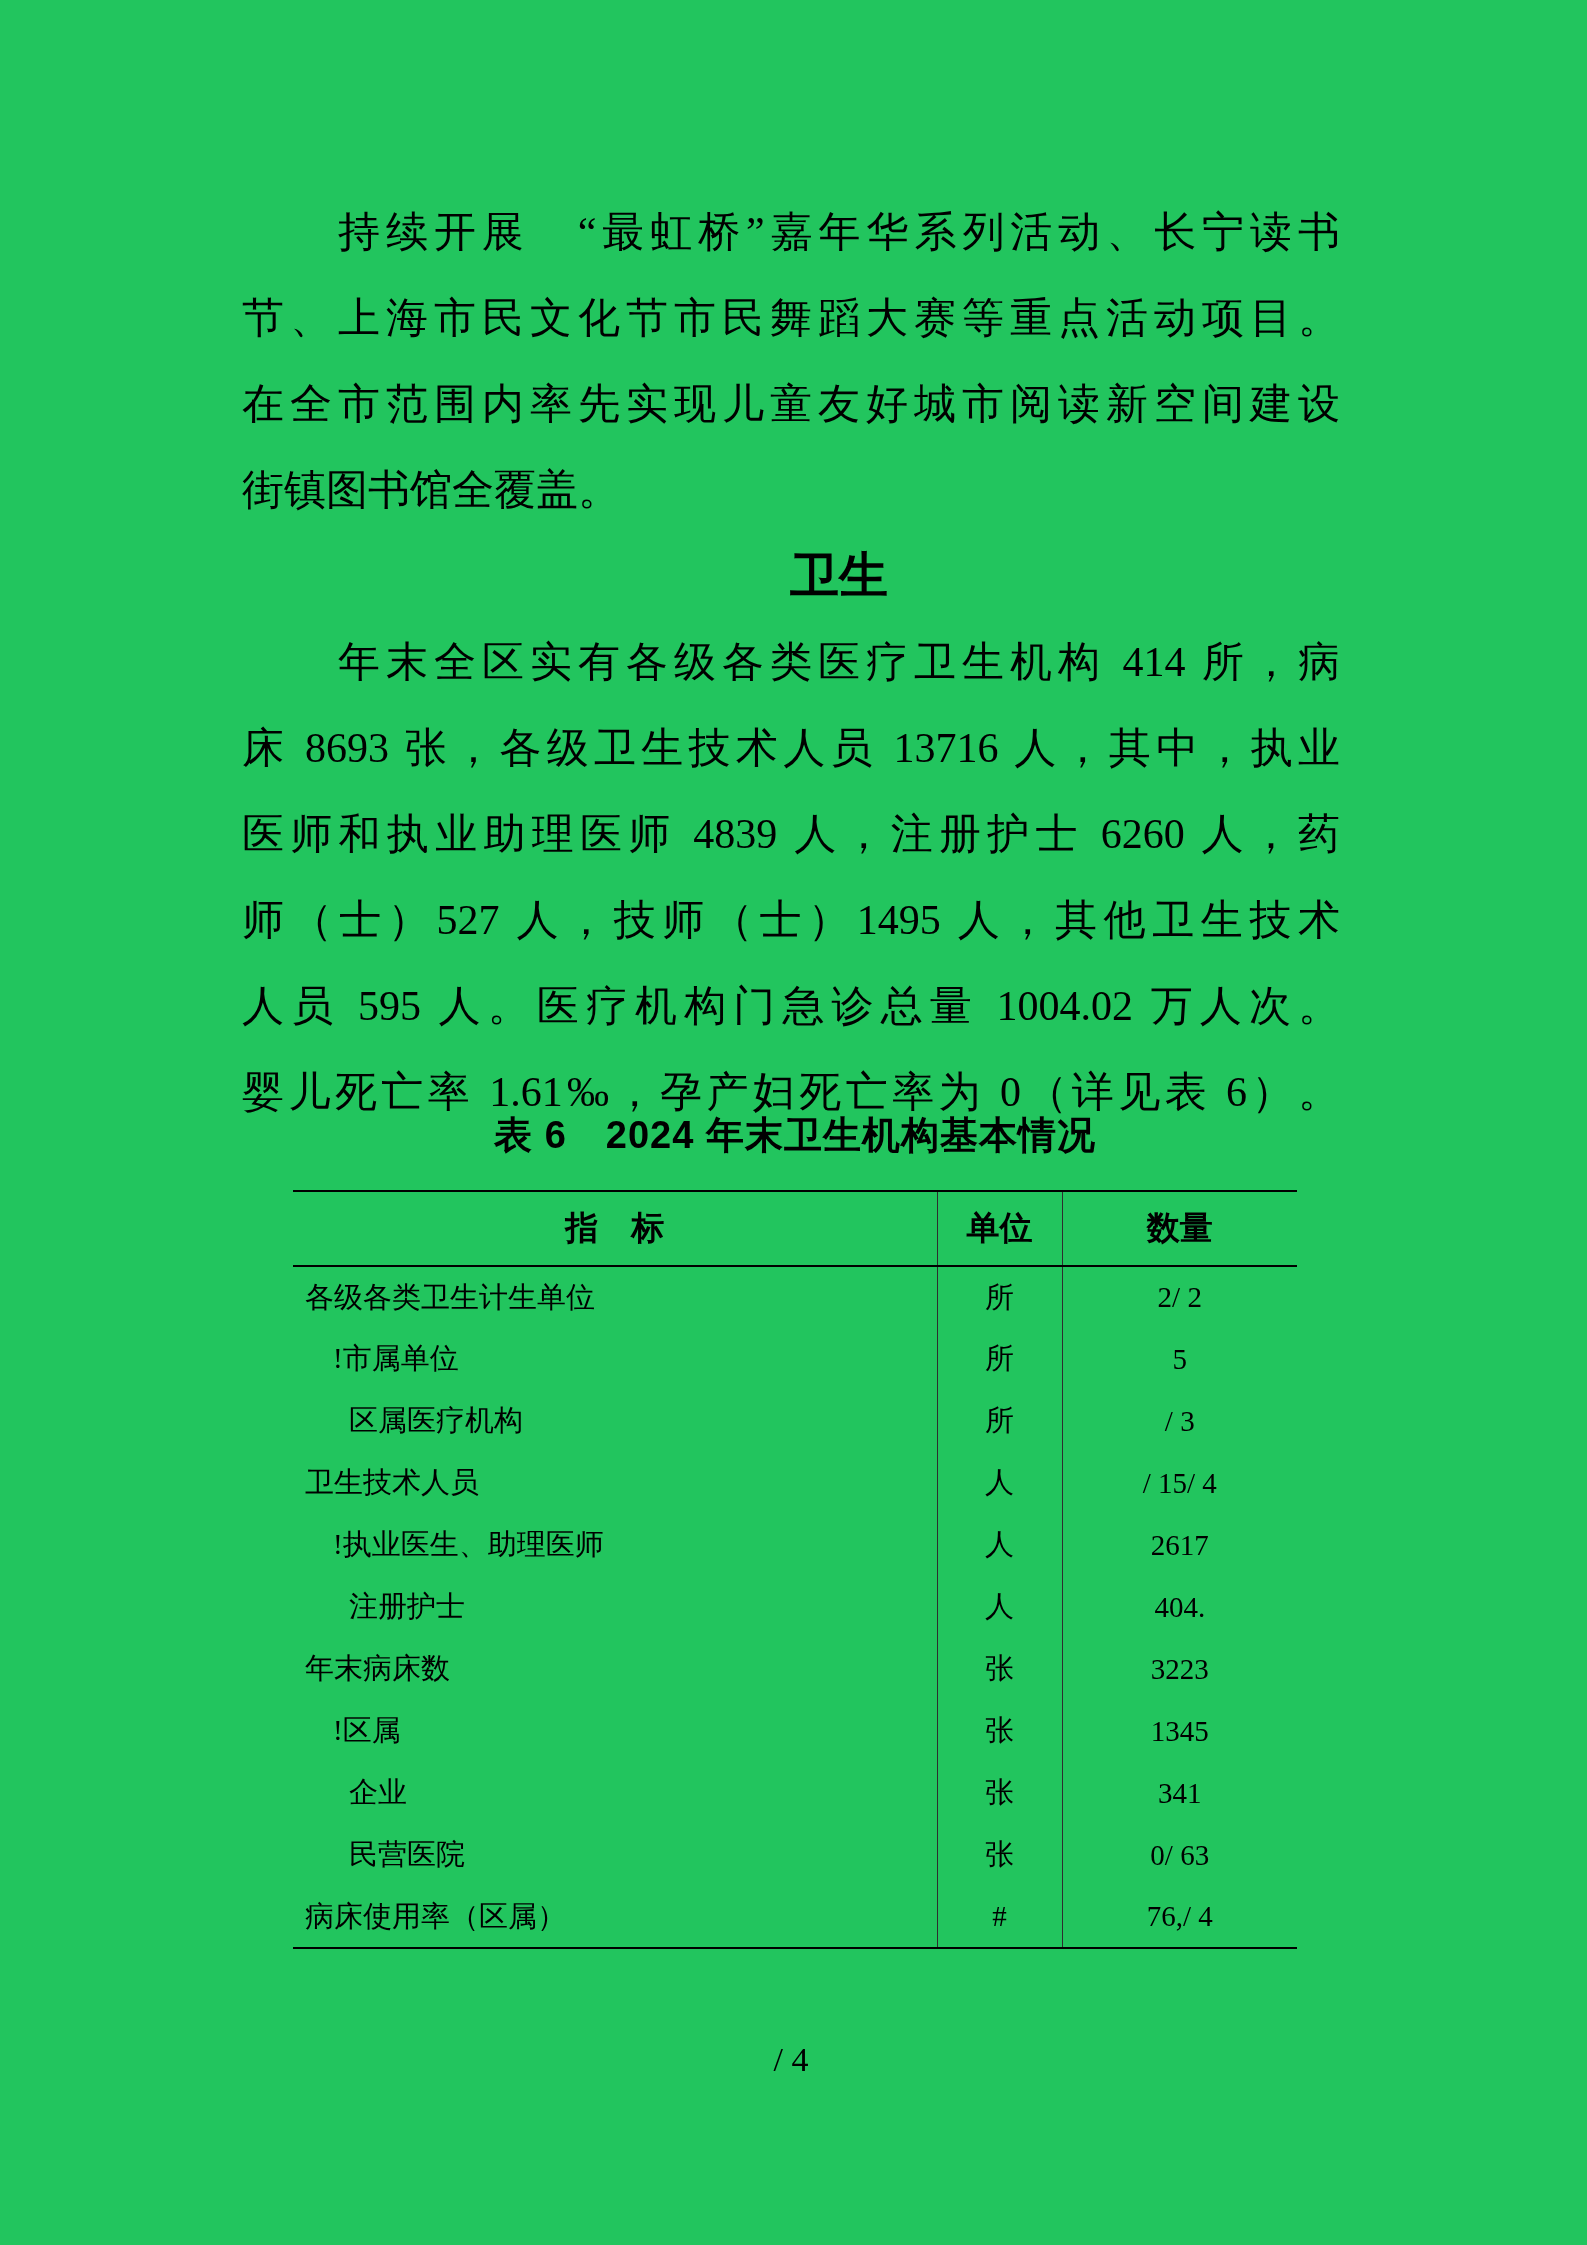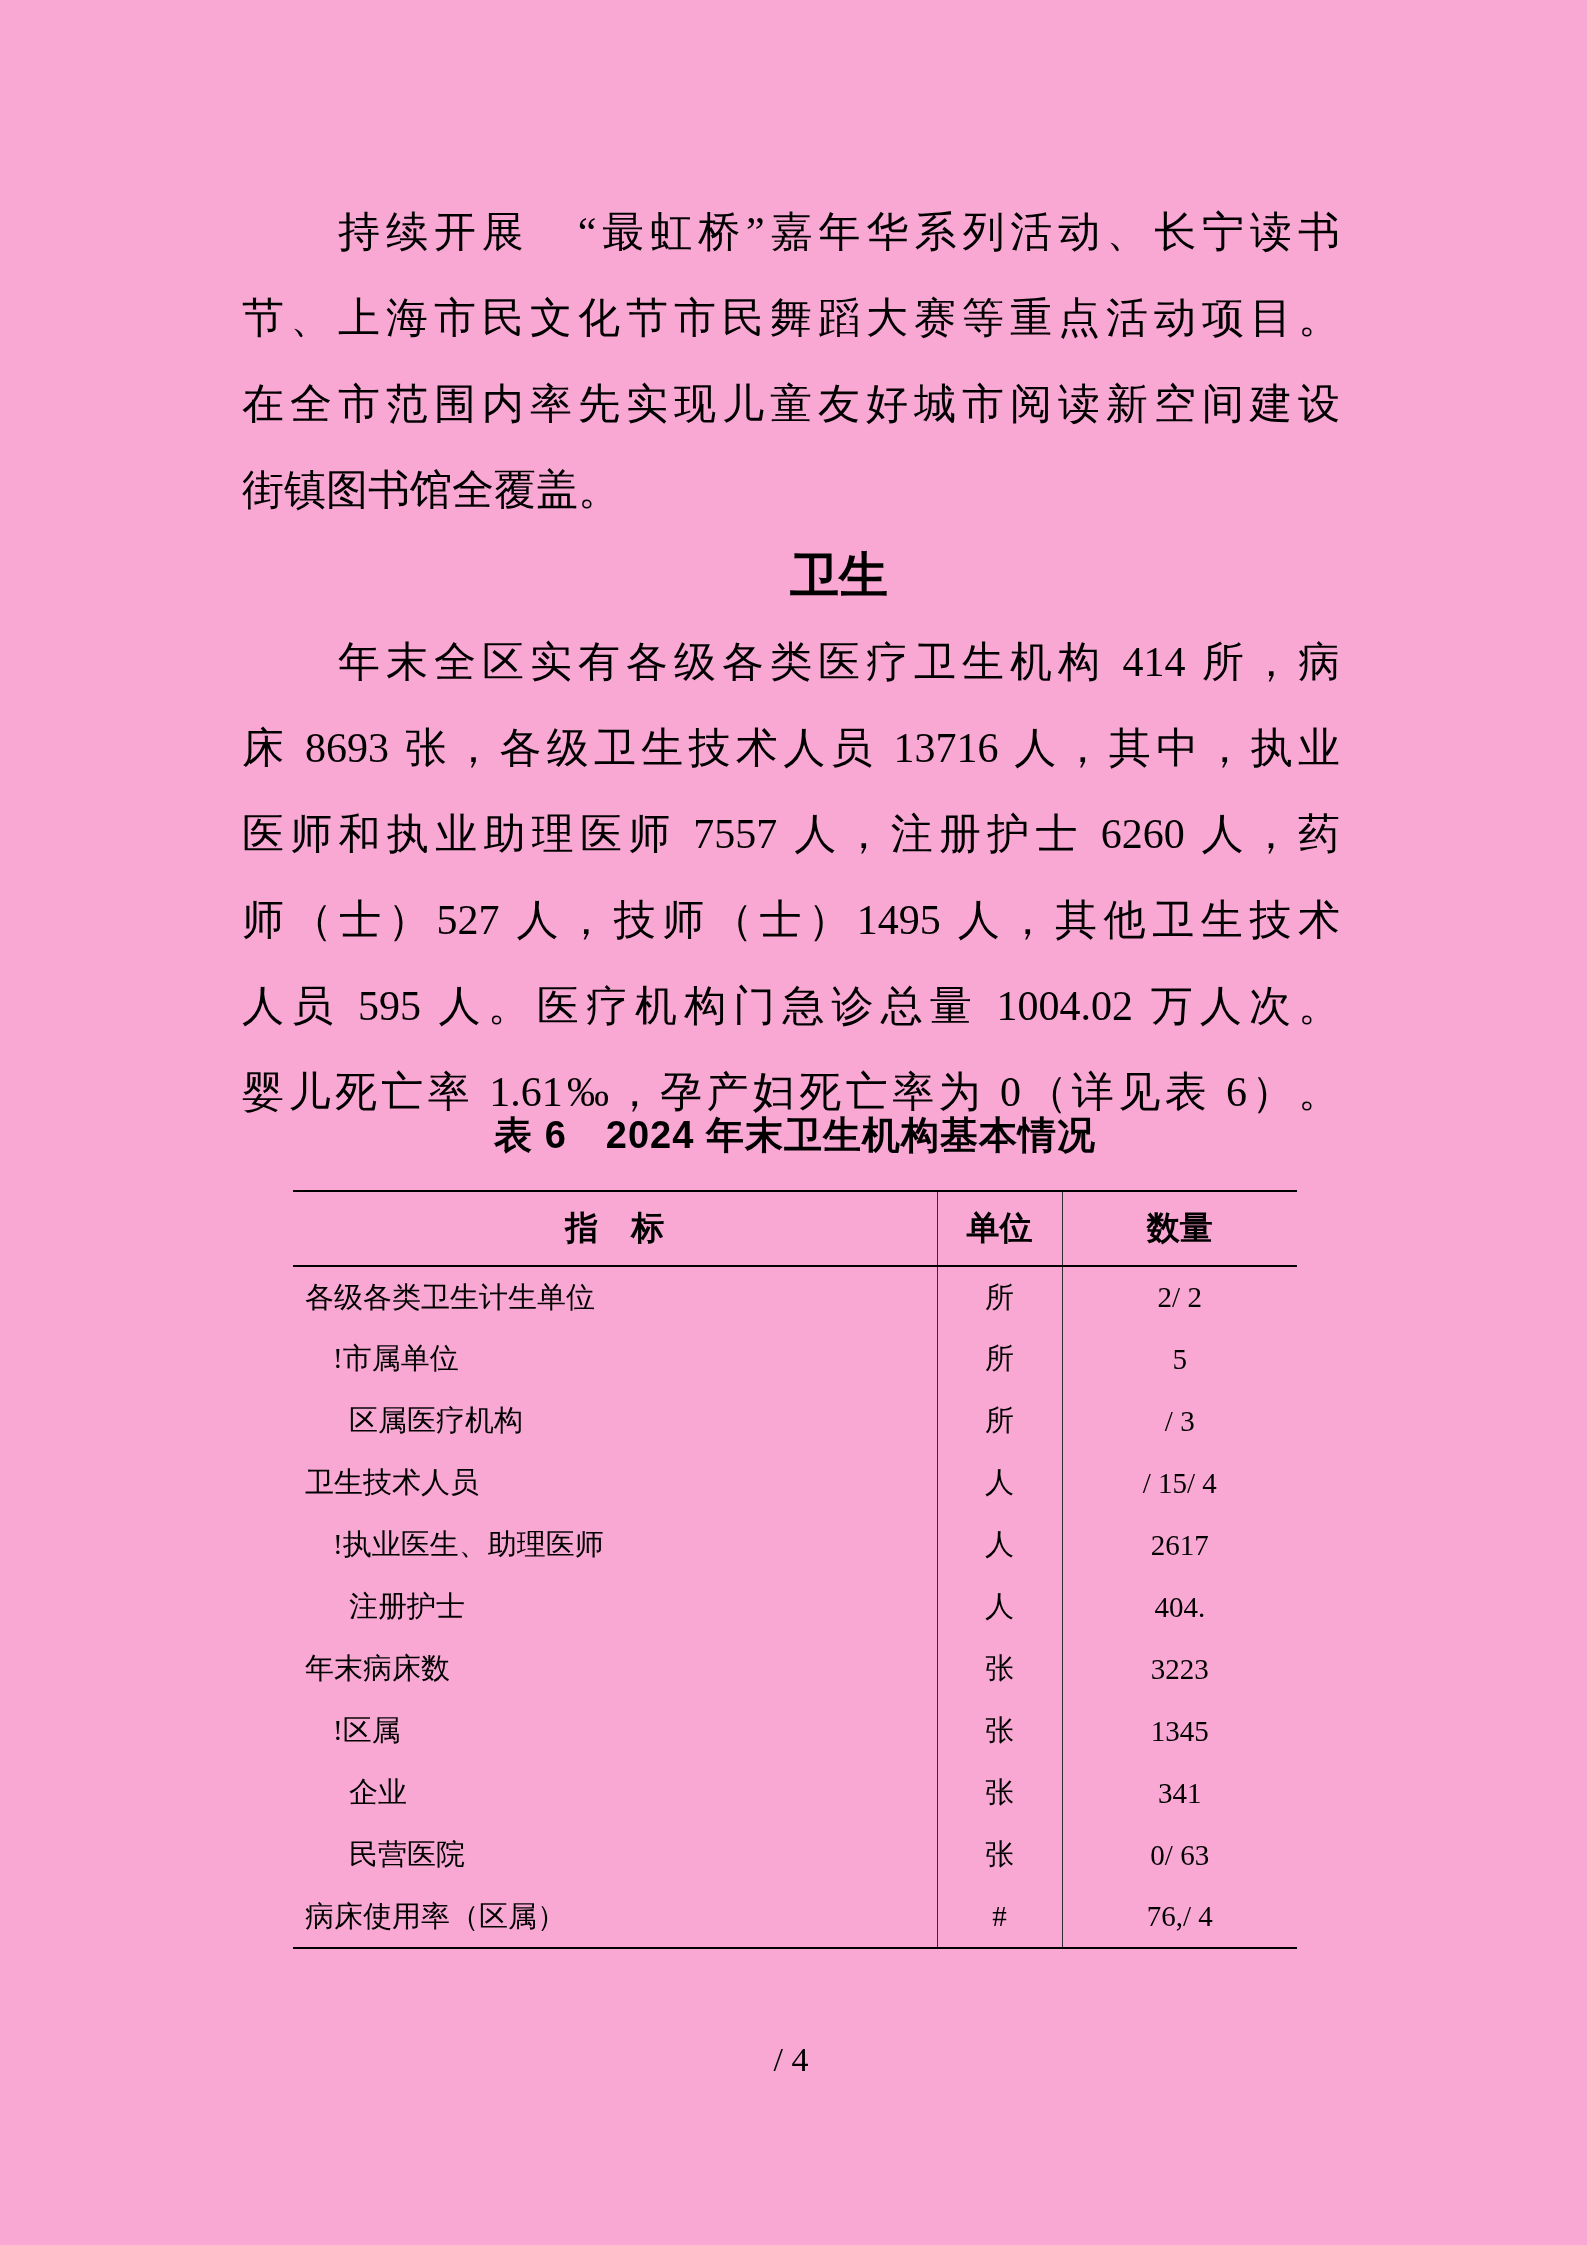--- a/index.html
+++ b/index.html
@@ -4,21 +4,21 @@
 <style>
   html, body {
     margin: 0;
     padding: 0;
     background: #ffffff;
   }
   .page {
     position: relative;
     width: 1587px;
     height: 2245px;
-    background: #f9a8d4;
+    background: #22c55e;
     color: #000;
     font-family: "Liberation Serif", "DejaVu Serif", serif;
     overflow: hidden;
   }
   
   .para {
     position: absolute;
     left: 242px;
     width: 1098px;
     font-size: 42px;
@@ -136,21 +136,21 @@
     <div class="line">节、上海市民文化节市民舞蹈大赛等重点活动项目。</div>
     <div class="line">在全市范围内率先实现儿童友好城市阅读新空间建设</div>
     <div class="line short">街镇图书馆全覆盖。</div>
   </div>
 
   <div class="heading">卫生</div>
 
   <div class="para" id="para2">
     <div class="line indent">年末全区实有各级各类医疗卫生机构 414 所，病</div>
     <div class="line">床 8693 张，各级卫生技术人员 13716 人，其中，执业</div>
-    <div class="line">医师和执业助理医师 7557 人，注册护士 6260 人，药</div>
+    <div class="line">医师和执业助理医师 4839 人，注册护士 6260 人，药</div>
     <div class="line">师（士）527 人，技师（士）1495 人，其他卫生技术</div>
     <div class="line">人员 595 人。医疗机构门急诊总量 1004.02 万人次。</div>
     <div class="line">婴儿死亡率 1.61‰，孕产妇死亡率为 0（详见表 6）。</div>
   </div>
 
   <div class="table-title">表 6　2024 年末卫生机构基本情况</div>
 
   <table class="stats">
     <colgroup>
       <col style="width:644px">

